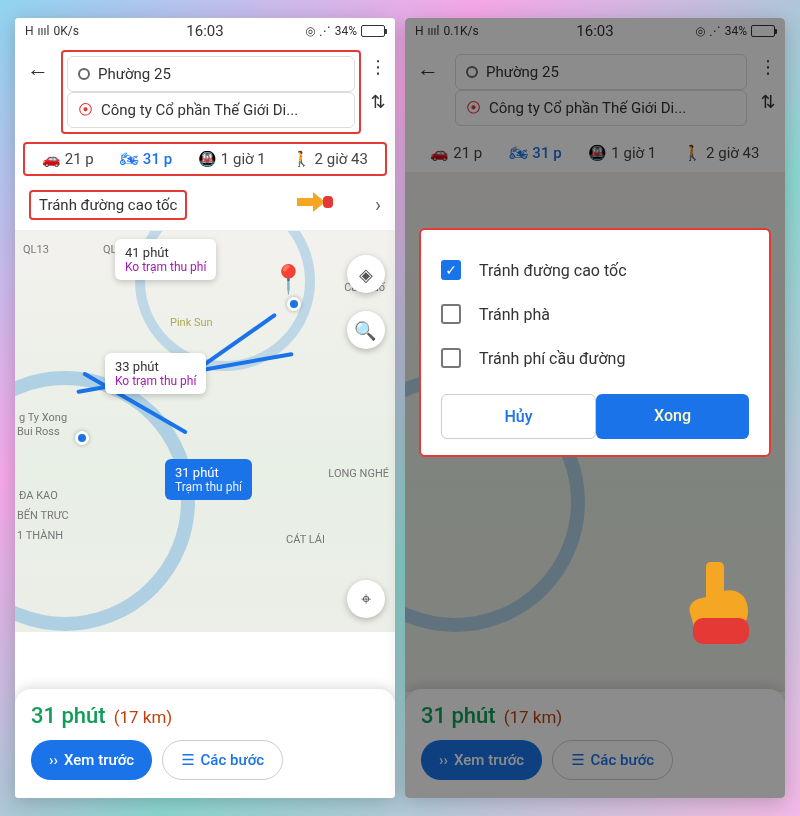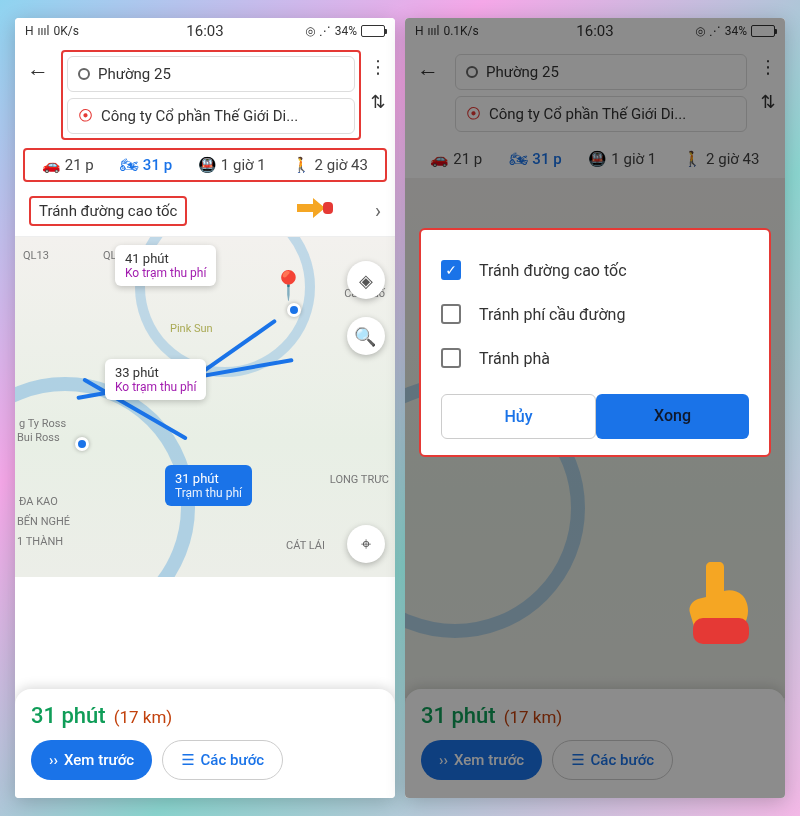--- a/index.html
+++ b/index.html
@@ -18,35 +18,35 @@
     height:26px; background:#fff; display:flex; align-items:center;
     justify-content:space-between; padding:0 10px; font-size:12px; color:#333;
   }
   .sb-left,.sb-right{display:flex;align-items:center;gap:4px}
   .sb-center{position:absolute;left:50%;transform:translateX(-50%);font-size:15px}
   .battery{width:24px;height:12px;border:1px solid #333;border-radius:2px;position:relative}
   .battery::after{content:'';position:absolute;right:-3px;top:3px;width:2px;height:5px;background:#333;border-radius:0 1px 1px 0}
   .battery-fill{height:100%;width:34%;background:#333}
   .topsearch{padding:6px 8px 4px 8px;display:flex;align-items:flex-start;gap:8px;position:relative}
   .back-arrow{font-size:22px;padding:6px 4px;color:#333}
-  .search-col{flex:1;display:flex;flex-direction:column;gap:6px;border:2px solid #E53935;border-radius:4px;padding:4px}
+  .search-col{flex:1;display:flex;flex-direction:column;border:2px solid #E53935;border-radius:4px;padding:4px}
   .srow{display:flex;align-items:center;gap:8px;border:1px solid #ddd;border-radius:6px;padding:8px 10px;font-size:15px;color:#333;background:#fff}
   .srow .circle{width:12px;height:12px;border:2px solid #666;border-radius:50%}
   .srow .pin{color:#E53935}
   .rightcol{display:flex;flex-direction:column;align-items:center;gap:14px;padding-top:6px}
   .dots3{font-size:18px;color:#333}
   .swap{font-size:18px;color:#333}
   .modes{display:flex;justify-content:space-around;padding:6px 4px;border:2px solid #E53935;border-radius:4px;margin:4px 8px;font-size:15px}
   .mode{display:flex;align-items:center;gap:4px;color:#444}
   .mode.sel{color:#1A73E8;font-weight:500}
   .optrow{display:flex;align-items:center;justify-content:space-between;padding:10px 14px;border-bottom:1px solid #eee;position:relative}
   .optrow .box{border:2px solid #E53935;border-radius:4px;padding:4px 8px;font-size:15px;color:#333}
   .optrow .chev{font-size:20px;color:#666}
   .hand1{position:absolute;right:60px;top:4px;font-size:32px;pointer-events:none}
-  .map{position:relative;height:340px;background:linear-gradient(180deg,#F3F1EE 0,#E8EFE5 60%,#ECEEE8 100%);overflow:hidden}
+  .map{position:relative;height:401px;background:linear-gradient(180deg,#F3F1EE 0,#E8EFE5 60%,#ECEEE8 100%);overflow:hidden}
   .river{position:absolute;border:14px solid rgba(130,180,220,.6);border-radius:50%}
   .road{position:absolute;height:4px;background:#1A73E8;border-radius:2px}
   .tooltip{position:absolute;background:#fff;border-radius:6px;padding:6px 10px;font-size:13px;box-shadow:0 2px 6px rgba(0,0,0,.2);white-space:nowrap}
   .tooltip .t1{font-weight:400;color:#333}
   .tooltip .t2{color:#a21caf;font-size:12px}
   .bluebox{position:absolute;background:#1A73E8;color:#fff;border-radius:6px;padding:6px 10px;font-size:13px}
   .destpin{position:absolute;color:#E53935;font-size:28px}
   .bluept{position:absolute;width:14px;height:14px;background:#1A73E8;border:3px solid #fff;border-radius:50%;box-shadow:0 0 4px rgba(0,0,0,.3)}
   .mapbtn{position:absolute;width:38px;height:38px;background:#fff;border-radius:50%;box-shadow:0 2px 6px rgba(0,0,0,.25);display:flex;align-items:center;justify-content:center;font-size:18px;color:#555}
   .poi{position:absolute;font-size:11px;color:#777}
@@ -61,21 +61,21 @@
   
   .overlay{position:absolute;inset:0;background:rgba(0,0,0,.45)}
   .dialog{position:absolute;left:14px;right:14px;top:210px;background:#fff;border-radius:6px;padding:18px 20px 16px;border:2px solid #E53935}
   .dlg-title{font-size:19px;color:#333;margin-bottom:18px}
   .dlg-row{display:flex;align-items:center;gap:18px;padding:12px 0;font-size:16px;color:#333}
   .chk{width:20px;height:20px;border:2px solid #777;border-radius:3px;display:flex;align-items:center;justify-content:center;font-size:14px;color:#fff}
   .chk.on{background:#1A73E8;border-color:#1A73E8}
   .dlg-btns{display:flex;margin-top:14px}
   .dbtn{flex:1;padding:12px 0;text-align:center;border-radius:6px;font-size:16px;font-weight:500}
   .dbtn.cancel{border:1px solid #ccc;color:#1A73E8;background:#fff}
-  .dbtn.done{background:#1A73E8;color:#0f172a}
+  .dbtn.done{background:#1A73E8;color:#fef9c3}
   .hand2{position:absolute;right:28px;bottom:150px;width:72px;height:90px;pointer-events:none}
   .hand-svg{width:100%;height:100%}
 </style>
 </head>
 <body>
 
 <div class="phone">
   <div class="statusbar">
     <div class="sb-left">
       <span>H</span>
@@ -141,27 +141,27 @@
   <div class="map">
     <div class="river" style="width:260px;height:260px;left:-80px;top:140px;border-color:rgba(150,195,225,.7)"></div>
     <div class="river" style="width:180px;height:180px;left:120px;top:-40px;border-width:10px;border-color:rgba(150,195,225,.55)"></div>
     <div class="road" style="width:220px;left:60px;top:140px;transform:rotate(-10deg)"></div>
     <div class="road" style="width:120px;left:60px;top:170px;transform:rotate(30deg)"></div>
     <div class="road" style="width:100px;left:170px;top:110px;transform:rotate(-35deg)"></div>
     <span class="poi" style="left:8px;top:12px">QL13</span>
     <span class="poi" style="left:88px;top:12px">QL1A</span>
     <span class="poi" style="left:155px;top:85px;color:#AA5">Pink Sun</span>
     <span class="poi" style="right:10px;top:50px">Cầu Suố</span>
-    <span class="poi" style="left:4px;top:180px">g Ty Ross</span>
+    <span class="poi" style="left:4px;top:180px">g Ty Xong</span>
     <span class="poi" style="left:2px;top:194px">Bui Ross</span>
     <span class="poi" style="left:4px;top:258px">ĐA KAO</span>
-    <span class="poi" style="left:2px;top:278px">BẾN NGHÉ</span>
+    <span class="poi" style="left:2px;top:278px">BẾN TRƯC</span>
     <span class="poi" style="left:2px;top:298px">1 THÀNH</span>
     <span class="poi" style="right:70px;top:302px">CÁT LÁI</span>
-    <span class="poi" style="right:6px;top:236px">LONG TRƯC</span>
+    <span class="poi" style="right:6px;top:236px">LONG NGHÉ</span>
     <div class="tooltip" style="left:100px;top:8px">
       <div class="t1">41 phút</div>
       <div class="t2">Ko trạm thu phí</div>
     </div>
     <div class="tooltip" style="left:90px;top:122px">
       <div class="t1">33 phút</div>
       <div class="t2">Ko trạm thu phí</div>
     </div>
     <div class="bluebox" style="left:150px;top:228px">
       <div>31 phút</div>
@@ -268,25 +268,25 @@
 
   <div class="overlay"></div>
 
   <div class="dialog">
     <div class="dlg-row">
       <span class="chk on">✓</span>
       <span>Tránh đường cao tốc</span>
     </div>
     <div class="dlg-row">
       <span class="chk"></span>
-      <span>Tránh phí cầu đường</span>
+      <span>Tránh phà</span>
     </div>
     <div class="dlg-row">
       <span class="chk"></span>
-      <span>Tránh phà</span>
+      <span>Tránh phí cầu đường</span>
     </div>
     <div class="dlg-btns">
       <div class="dbtn cancel">Hủy</div>
       <div class="dbtn done">Xong</div>
     </div>
   </div>
 
   <div class="hand2">
     <svg class="hand-svg" viewBox="0 0 72 90">
       <path fill="#F5A623" d="M34 4c3 0 5 2 5 5v24c6-2 14 0 18 4 4 4 6 10 6 16 0 10-6 20-18 24l-20 6c-6 2-12-2-14-8l-6-20c-2-6 2-12 8-14l8-2V9c0-3 2-5 5-5h8z"></path>

